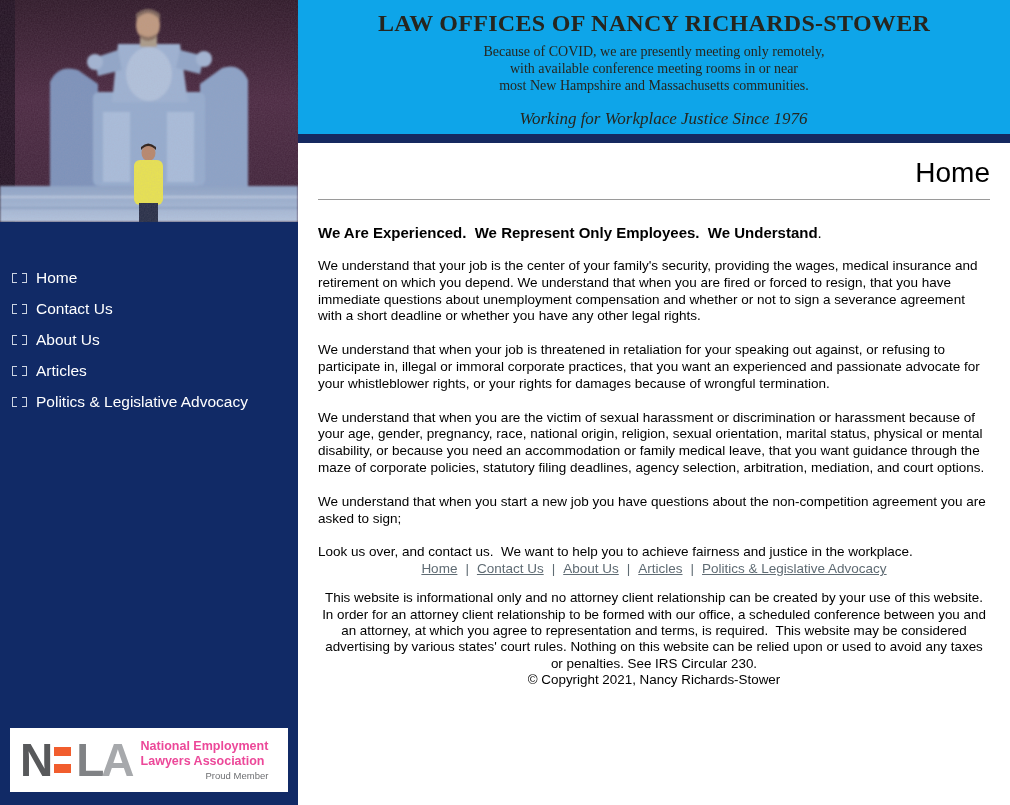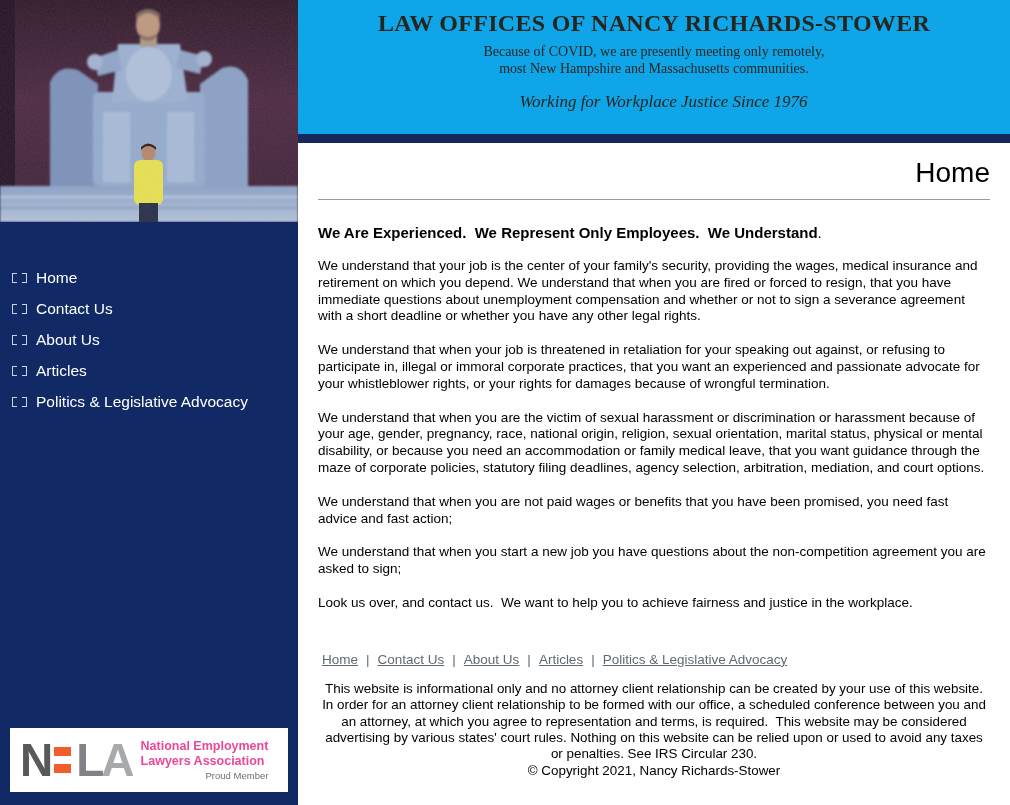--- a/index.html
+++ b/index.html
@@ -65,21 +65,21 @@
   .page-heading {
     text-align: right; font-size: 28px; font-weight: 400;
     margin: 14px 0 10px 0; color: #000;
   }
   .rule { border: none; border-top: 1px solid #9a9a9a; margin: 0; }
   .intro { margin-top: 24px; font-size: 15px; white-space: pre-wrap; }
   .intro b { font-weight: bold; }
   .body-p { font-size: 13.5px; line-height: 16.8px; margin: 17px 0 0 0; white-space: pre-wrap; }
 
   .footer-links {
-    margin-top: 40px; font-size: 13.5px; color: #5f6b73;
+    text-align: center; font-size: 13.5px; color: #5f6b73;
   }
   .footer-links a { color: #5f6b73; text-decoration: underline; cursor: pointer; margin: 0 4px; }
   .footer-sep { margin: 0 4px; }
   .disclaimer {
     text-align: center; font-size: 13.4px; line-height: 16.4px;
     margin: 14px 2px 0 2px; white-space: pre-wrap;
   }
   .copyright { text-align: center; font-size: 13.4px; line-height: 16.4px; }
 </style>
 </head>
@@ -190,36 +190,36 @@
       <div class="nela-line">Lawyers Association</div>
       <div class="nela-proud">Proud Member</div>
     </div>
   </div>
 </div>
 
 <div class="header">
   <div class="site-title">LAW OFFICES OF NANCY RICHARDS-STOWER</div>
   <div class="notice">
     <div>Because of COVID, we are presently meeting only remotely,</div>
+    <div>with available conference meeting rooms in or near</div>
     <div>most New Hampshire and Massachusetts communities.</div>
   </div>
   <div class="tagline">Working for Workplace Justice Since 1976</div>
 </div>
 <div class="navy-bar"></div>
 
 <div class="main">
   <h1 class="page-heading">Home</h1>
   <hr class="rule">
 
   <div class="intro"><b>We Are Experienced.  We Represent Only Employees.  We Understand</b><span>.</span></div>
 
   <p class="body-p">We understand that your job is the center of your family's security, providing the wages, medical insurance and retirement on which you depend. We understand that when you are fired or forced to resign, that you have immediate questions about unemployment compensation and whether or not to sign a severance agreement with a short deadline or whether you have any other legal rights.</p>
   <p class="body-p">We understand that when your job is threatened in retaliation for your speaking out against, or refusing to participate in, illegal or immoral corporate practices, that you want an experienced and passionate advocate for your whistleblower rights, or your rights for damages because of wrongful termination.</p>
   <p class="body-p">We understand that when you are the victim of sexual harassment or discrimination or harassment because of your age, gender, pregnancy, race, national origin, religion, sexual orientation, marital status, physical or mental disability, or because you need an accommodation or family medical leave, that you want guidance through the maze of corporate policies, statutory filing deadlines, agency selection, arbitration, mediation, and court options.</p>
-  <p class="body-p">We understand that when you are not paid wages or benefits that you have been promised, you need fast advice and fast action;</p>
   <p class="body-p">We understand that when you start a new job you have questions about the non-competition agreement you are asked to sign;</p>
   <p class="body-p">Look us over, and contact us.  We want to help you to achieve fairness and justice in the workplace.</p>
 
   <div class="footer-links">
     <a>Home</a><span class="footer-sep">|</span><a>Contact Us</a><span class="footer-sep">|</span><a>About Us</a><span class="footer-sep">|</span><a>Articles</a><span class="footer-sep">|</span><a>Politics &amp; Legislative Advocacy</a>
   </div>
 
   <div class="disclaimer">This website is informational only and no attorney client relationship can be created by your use of this website.  In order for an attorney client relationship to be formed with our office, a scheduled conference between you and an attorney, at which you agree to representation and terms, is required.  This website may be considered advertising by various states' court rules. Nothing on this website can be relied upon or used to avoid any taxes or penalties. See IRS Circular 230.</div>
   <div class="copyright">© Copyright 2021, Nancy Richards-Stower</div>
 </div>

